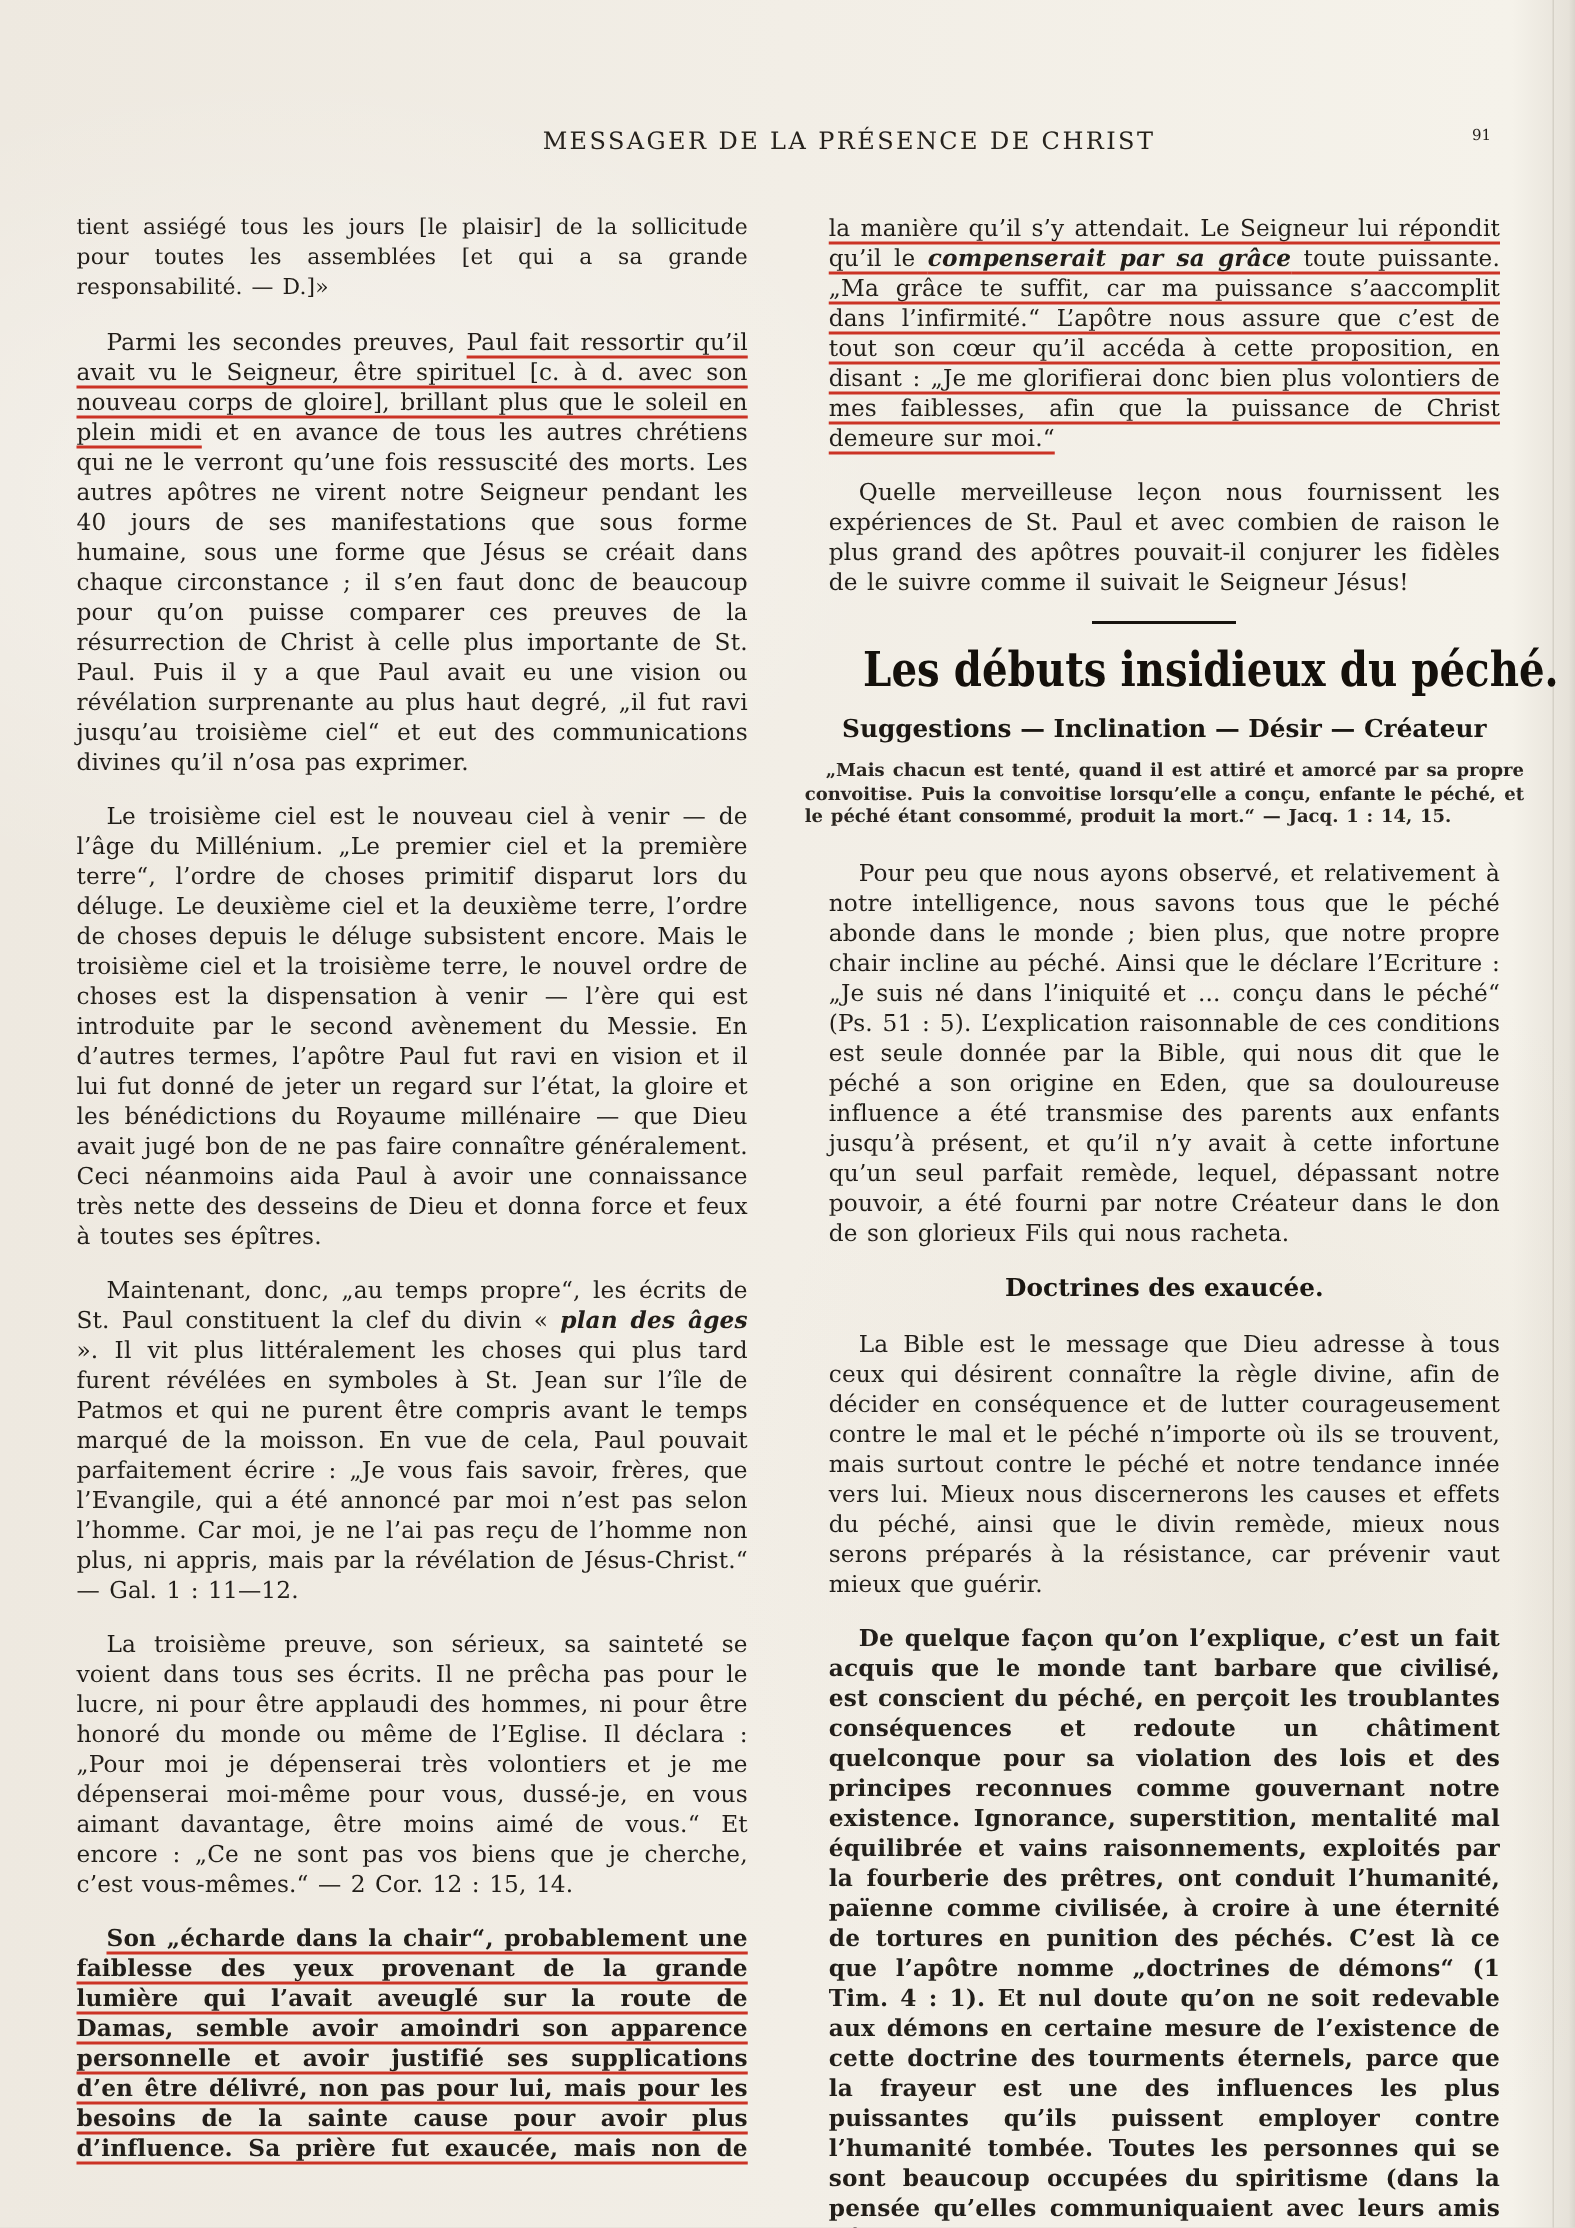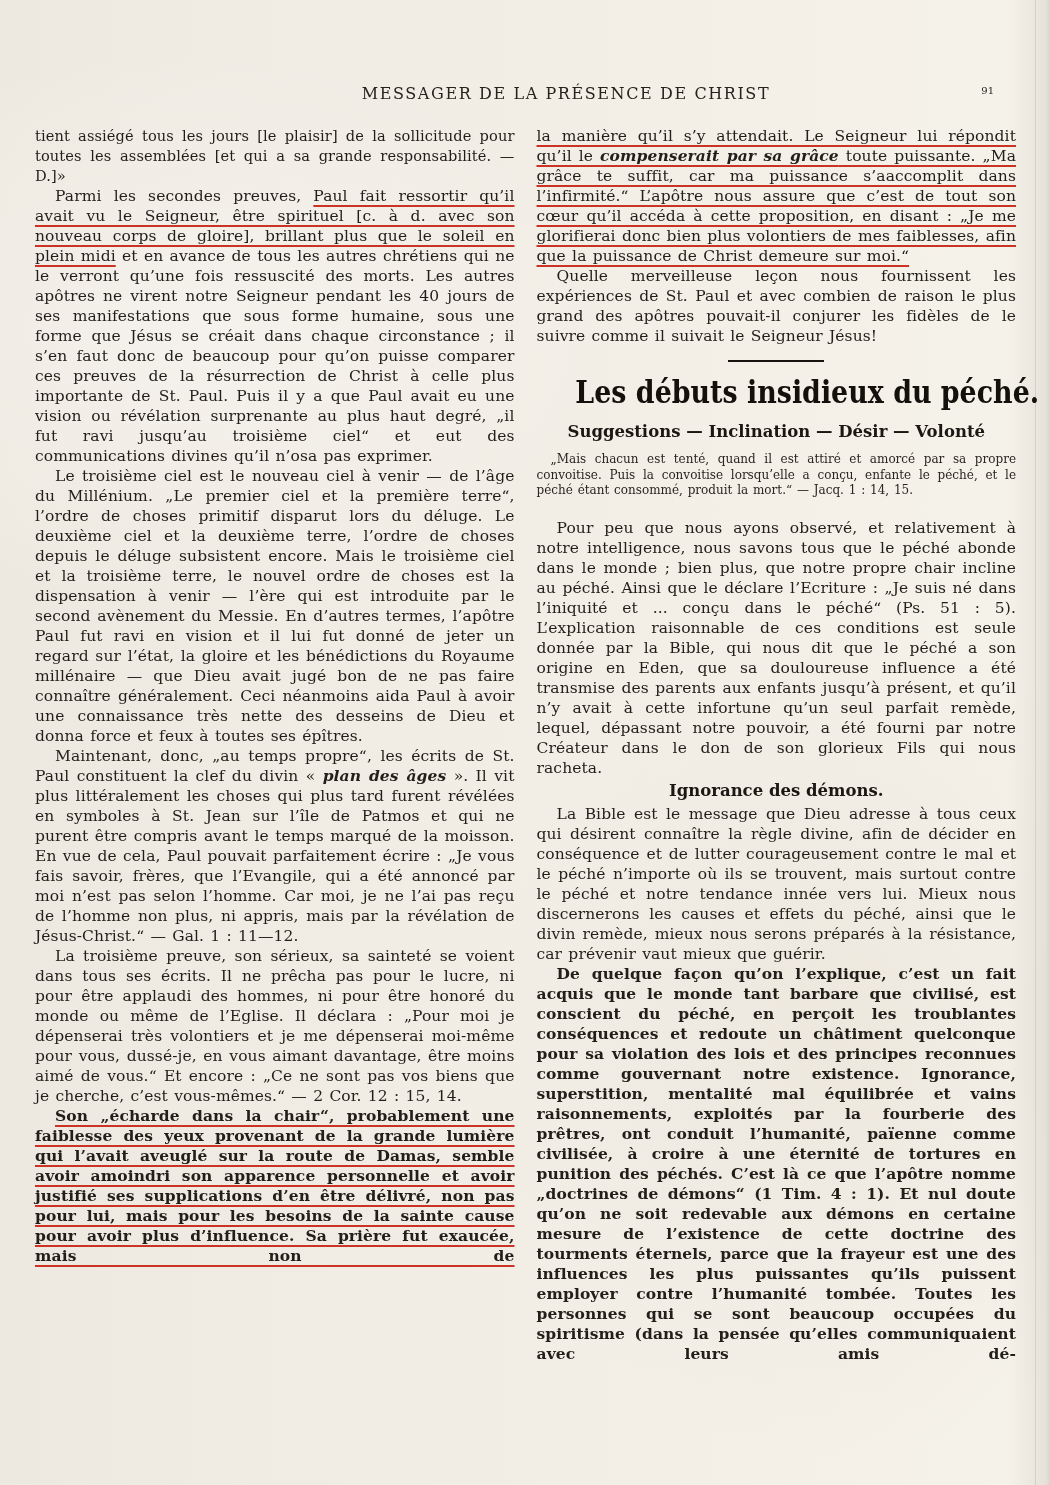--- a/index.html
+++ b/index.html
@@ -26,21 +26,21 @@
     position:absolute;left:0;width:100%;text-align:center;
     font-size:16px;letter-spacing:1.6px;color:#26221c;padding-left:41px;
   }
   .page-number{position:absolute;right:56px;top:1px;font-size:10px;}
   .columns{
     position:absolute;top:126px;left:35px;right:34px;bottom:0;
     display:flex;gap:22px;
   }
   .col{flex:1 1 0;min-width:0;}
   .para{
-    margin:0;text-align:justify;
+    margin:16px;text-align:justify;
     font-size:15.5px;line-height:20px;
     word-spacing:1.2px;letter-spacing:.1px;
   }
   .para.indent{text-indent:20px;}
   .para.small{font-size:14.6px;}
   .para.jlast{text-align-last:justify;font-weight:bold;}
   .red-underline{
     text-decoration:underline;
     text-decoration-color:#cb3325;
     text-decoration-thickness:2px;
@@ -57,21 +57,21 @@
     font-size:32px;font-weight:bold;line-height:40px;
     transform:scaleX(.84);transform-origin:50% 50%;
     color:#14100b;white-space:nowrap;
   }
   .article-subtitle{
     text-align:center;font-weight:bold;
     font-size:16.5px;line-height:24px;color:#1b1712;
   }
   .epigraph{
     margin:8px 0 19px 0;text-align:justify;text-indent:14px;
-    font-size:12px;font-weight:normal;line-height:15.5px;
+    font-size:12px;font-weight:bold;line-height:15.5px;
     word-spacing:1px;color:#2a2520;
   }
   .subhead{
     margin:2px 0 2px 0;text-align:center;
     font-size:16.5px;font-weight:bold;line-height:22px;color:#1b1712;
   }
 </style>
 </head>
 <body>
 
@@ -97,29 +97,29 @@
 
     <div class="col">
       <div>
           <p class="para"><span class="red-underline">la manière qu’il s’y attendait.  Le Seigneur lui répondit qu’il le </span><span class="red-underline italic">compenserait par sa grâce</span><span class="red-underline"> toute puissante.  „Ma grâce te suffit, car ma puissance s’aaccomplit dans l’infirmité.“  L’apôtre nous assure que c’est de tout son cœur qu’il accéda à cette proposition, en disant : „Je me glorifierai donc bien plus volontiers de mes faiblesses, afin que la puissance de Christ demeure sur moi.“</span></p>
           <p class="para indent"><span>Quelle merveilleuse leçon nous fournissent les expériences de St. Paul et avec combien de raison le plus grand des apôtres pouvait-il conjurer les fidèles de le suivre comme il suivait le Seigneur Jésus!</span></p>
         </div>
 
       <hr class="section-rule">
 
       <h1 class="article-title">Les débuts insidieux du péché.</h1>
-      <div class="article-subtitle">Suggestions  —  Inclination  —  Désir  —  Volonté</div>
+      <div class="article-subtitle">Suggestions  —  Inclination  —  Désir  —  Créateur</div>
 
       <p class="epigraph">„Mais chacun est tenté, quand il est attiré et amorcé par sa propre convoitise.  Puis la convoitise lorsqu’elle a conçu, enfante le péché, et le péché étant consommé, produit la mort.“ — Jacq. 1 : 14, 15.</p>
 
       <div>
           <p class="para indent"><span>Pour peu que nous ayons observé, et relativement à notre intelligence, nous savons tous que le péché abonde dans le monde ;  bien plus, que notre propre chair incline au péché.  Ainsi que le déclare l’Ecriture : „Je suis né dans l’iniquité et ... conçu dans le péché“ (Ps. 51 : 5).  L’explication raisonnable de ces conditions est seule donnée par la Bible, qui nous dit que le péché a son origine en Eden, que sa douloureuse influence a été transmise des parents aux enfants jusqu’à présent, et qu’il n’y avait à cette infortune qu’un seul parfait remède, lequel, dépassant notre pouvoir, a été fourni par notre Créateur dans le don de son glorieux Fils qui nous racheta.</span></p>
         </div>
 
-      <h2 class="subhead">Ignorance des démons.</h2>
+      <h2 class="subhead">Doctrines des exaucée.</h2>
 
       <div>
           <p class="para indent"><span>La Bible est le message que Dieu adresse à tous ceux qui désirent connaître la règle divine, afin de décider en conséquence et de lutter courageusement contre le mal et le péché n’importe où ils se trouvent, mais surtout contre le péché et notre tendance innée vers lui.  Mieux nous discernerons les causes et effets du péché, ainsi que le divin remède, mieux nous serons préparés à la résistance, car prévenir vaut mieux que guérir.</span></p>
           <p class="para indent jlast"><span>De quelque façon qu’on l’explique, c’est un fait acquis que le monde tant barbare que civilisé, est conscient du péché, en perçoit les troublantes conséquences et redoute un châtiment quelconque pour sa violation des lois et des principes reconnues comme gouvernant notre existence.  Ignorance, superstition, mentalité mal équilibrée et vains raisonnements, exploités par la fourberie des prêtres, ont conduit l’humanité, païenne comme civilisée, à croire à une éternité de tortures en punition des péchés.  C’est là ce que l’apôtre nomme „doctrines de démons“ (1 Tim. 4 : 1). Et nul doute qu’on ne soit redevable aux démons en certaine mesure de l’existence de cette doctrine des tourments éternels, parce que la frayeur est une des influences les plus puissantes qu’ils puissent employer contre l’humanité tombée.  Toutes les personnes qui se sont beaucoup occupées du spiritisme (dans la pensée qu’elles communiquaient avec leurs amis dé-</span></p>
         </div>
     </div>
   </div>
 </div>
 
 </body></html>

